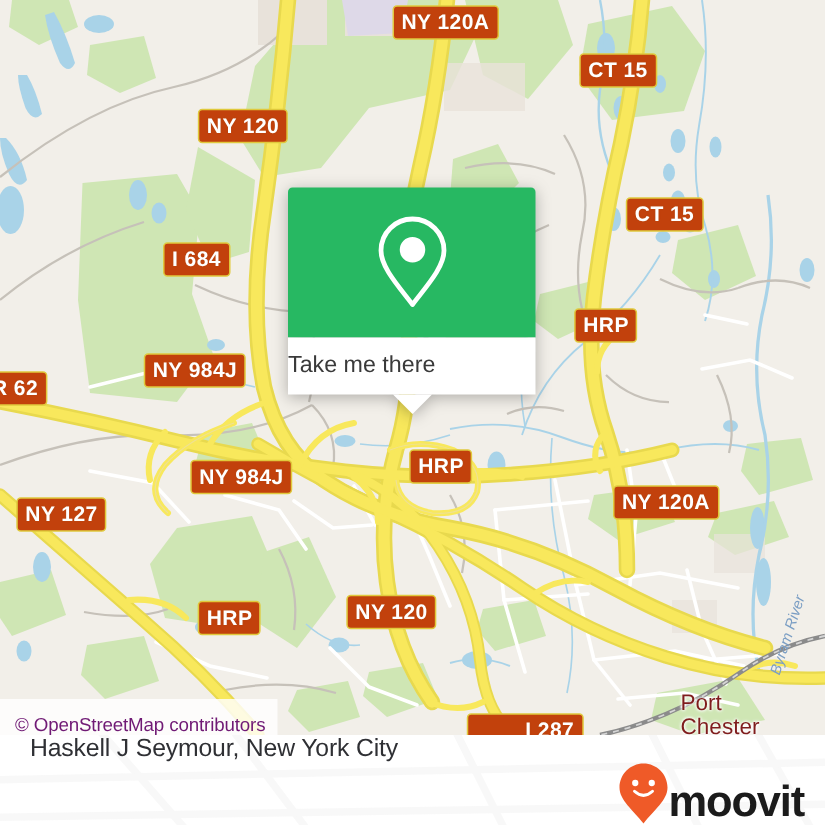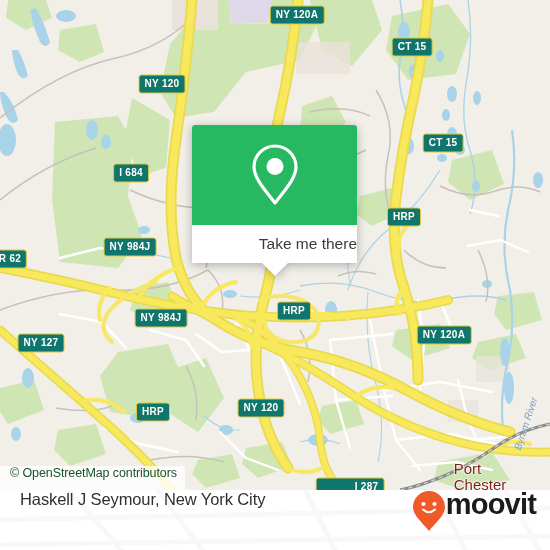--- a/index.html
+++ b/index.html
@@ -25,27 +25,27 @@
     width: 550px;
     height: 490px;
     overflow: hidden;
     background: #f2efe9;
   }
   #map svg { display: block; }
 
   
   .shield {
     position: absolute;
-    background: #0f766e;
+    background: #c2410c;
     border: 1.5px solid #e0c93c;
     border-radius: 3px;
     color: #ffffff;
     font-family: "Liberation Sans", sans-serif;
     font-weight: bold;
-    font-size: 10px;
+    font-size: 14px;
     line-height: 1;
     padding: 3px 5px 4px 5px;
     white-space: nowrap;
     letter-spacing: 0.3px;
     text-shadow: 0 0 1px rgba(120,110,40,.25);
     transform: translate(-50%, -50%);
   }
 
   .placelabel {
     position: absolute;
@@ -67,24 +67,24 @@
     transform-origin: 0 0;
   }
 
   
   #attrib {
     position: absolute;
     left: 0;
     top: 466px;
     height: 24px;
     display: flex;
-    align-items: flex-start;
+    align-items: flex-end;
     padding: 0 8px 0 10px;
     background: rgba(255,255,255,0.82);
-    color: #14532d;
+    color: #701a75;
     font-family: "Liberation Sans", sans-serif;
     font-size: 12.5px;
     letter-spacing: -0.1px;
   }
 
   
   #popup {
     position: absolute;
     left: 192px;
     top: 125px;
@@ -97,21 +97,21 @@
     height: 100px;
     display: flex;
     align-items: center;
     justify-content: center;
   }
   #popup-body {
     background: #ffffff;
     height: 38px;
     display: flex;
     align-items: center;
-    justify-content: flex-end;
+    justify-content: flex-start;
     color: #3a3a3a;
     font-family: "Liberation Sans", sans-serif;
     font-size: 15.5px;
   }
   #popup-tail {
     position: absolute;
     left: 50%;
     top: 138px;
     width: 0; height: 0;
     border-left: 13px solid transparent;
@@ -147,21 +147,21 @@
     font-family: "Liberation Sans", sans-serif;
     font-size: 16.5px;
     letter-spacing: -0.1px;
   }
   #brand {
     position: absolute;
     right: 14px;
     top: 0;
     height: 60px;
     display: flex;
-    align-items: flex-start;
+    align-items: flex-end;
     gap: 0;
   }
   #brand-name {
     color: #1b1b1b;
     font-family: "Liberation Sans", sans-serif;
     font-size: 29px;
     font-weight: bold;
     letter-spacing: -0.8px;
     line-height: 1;
   }

